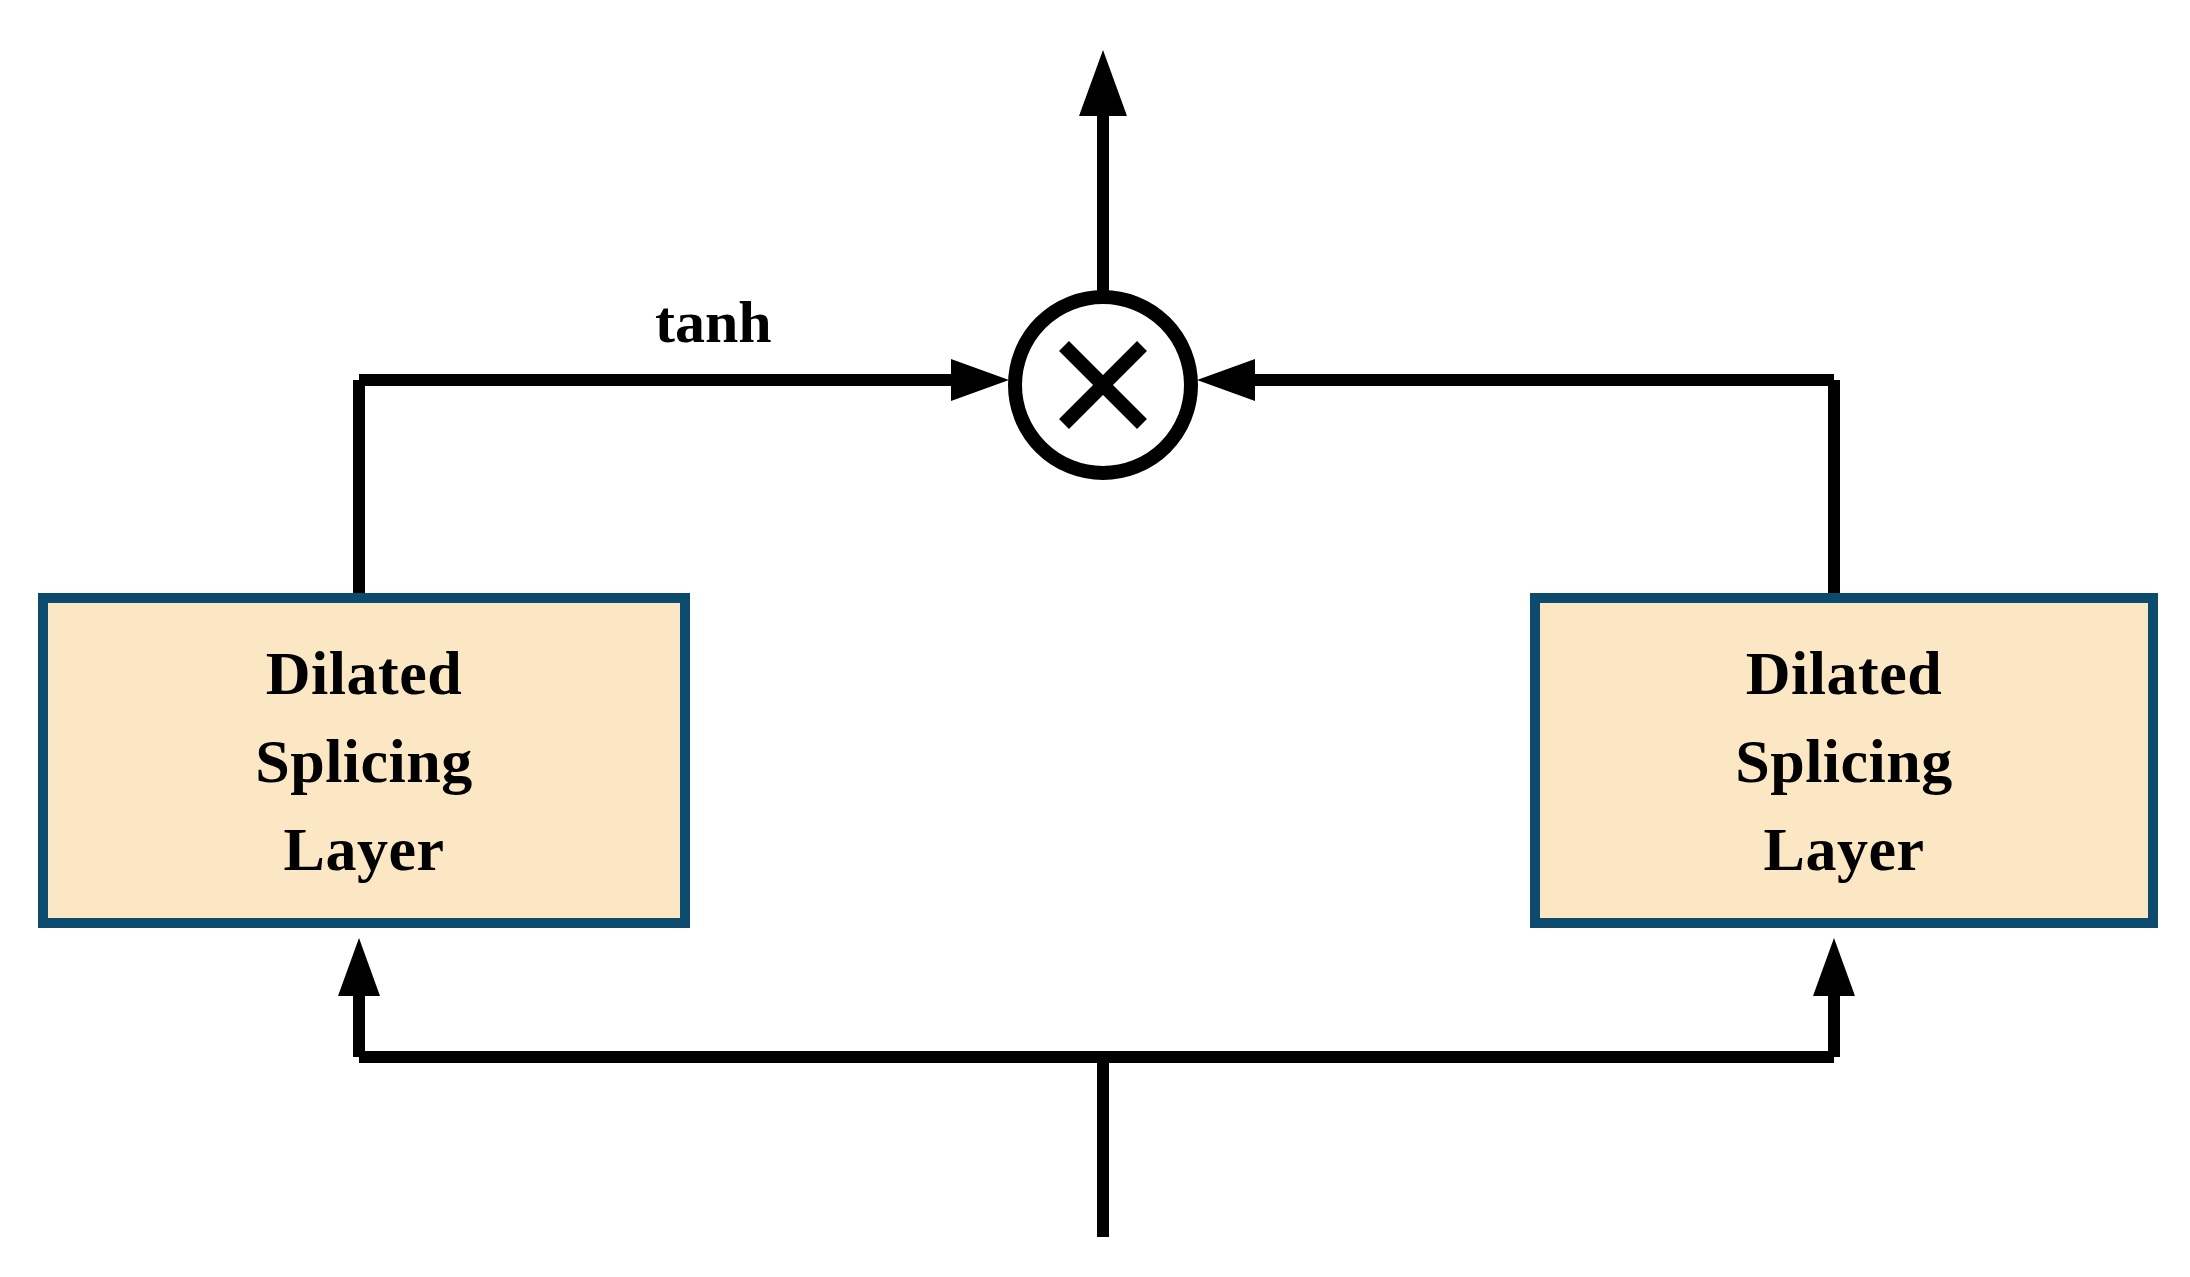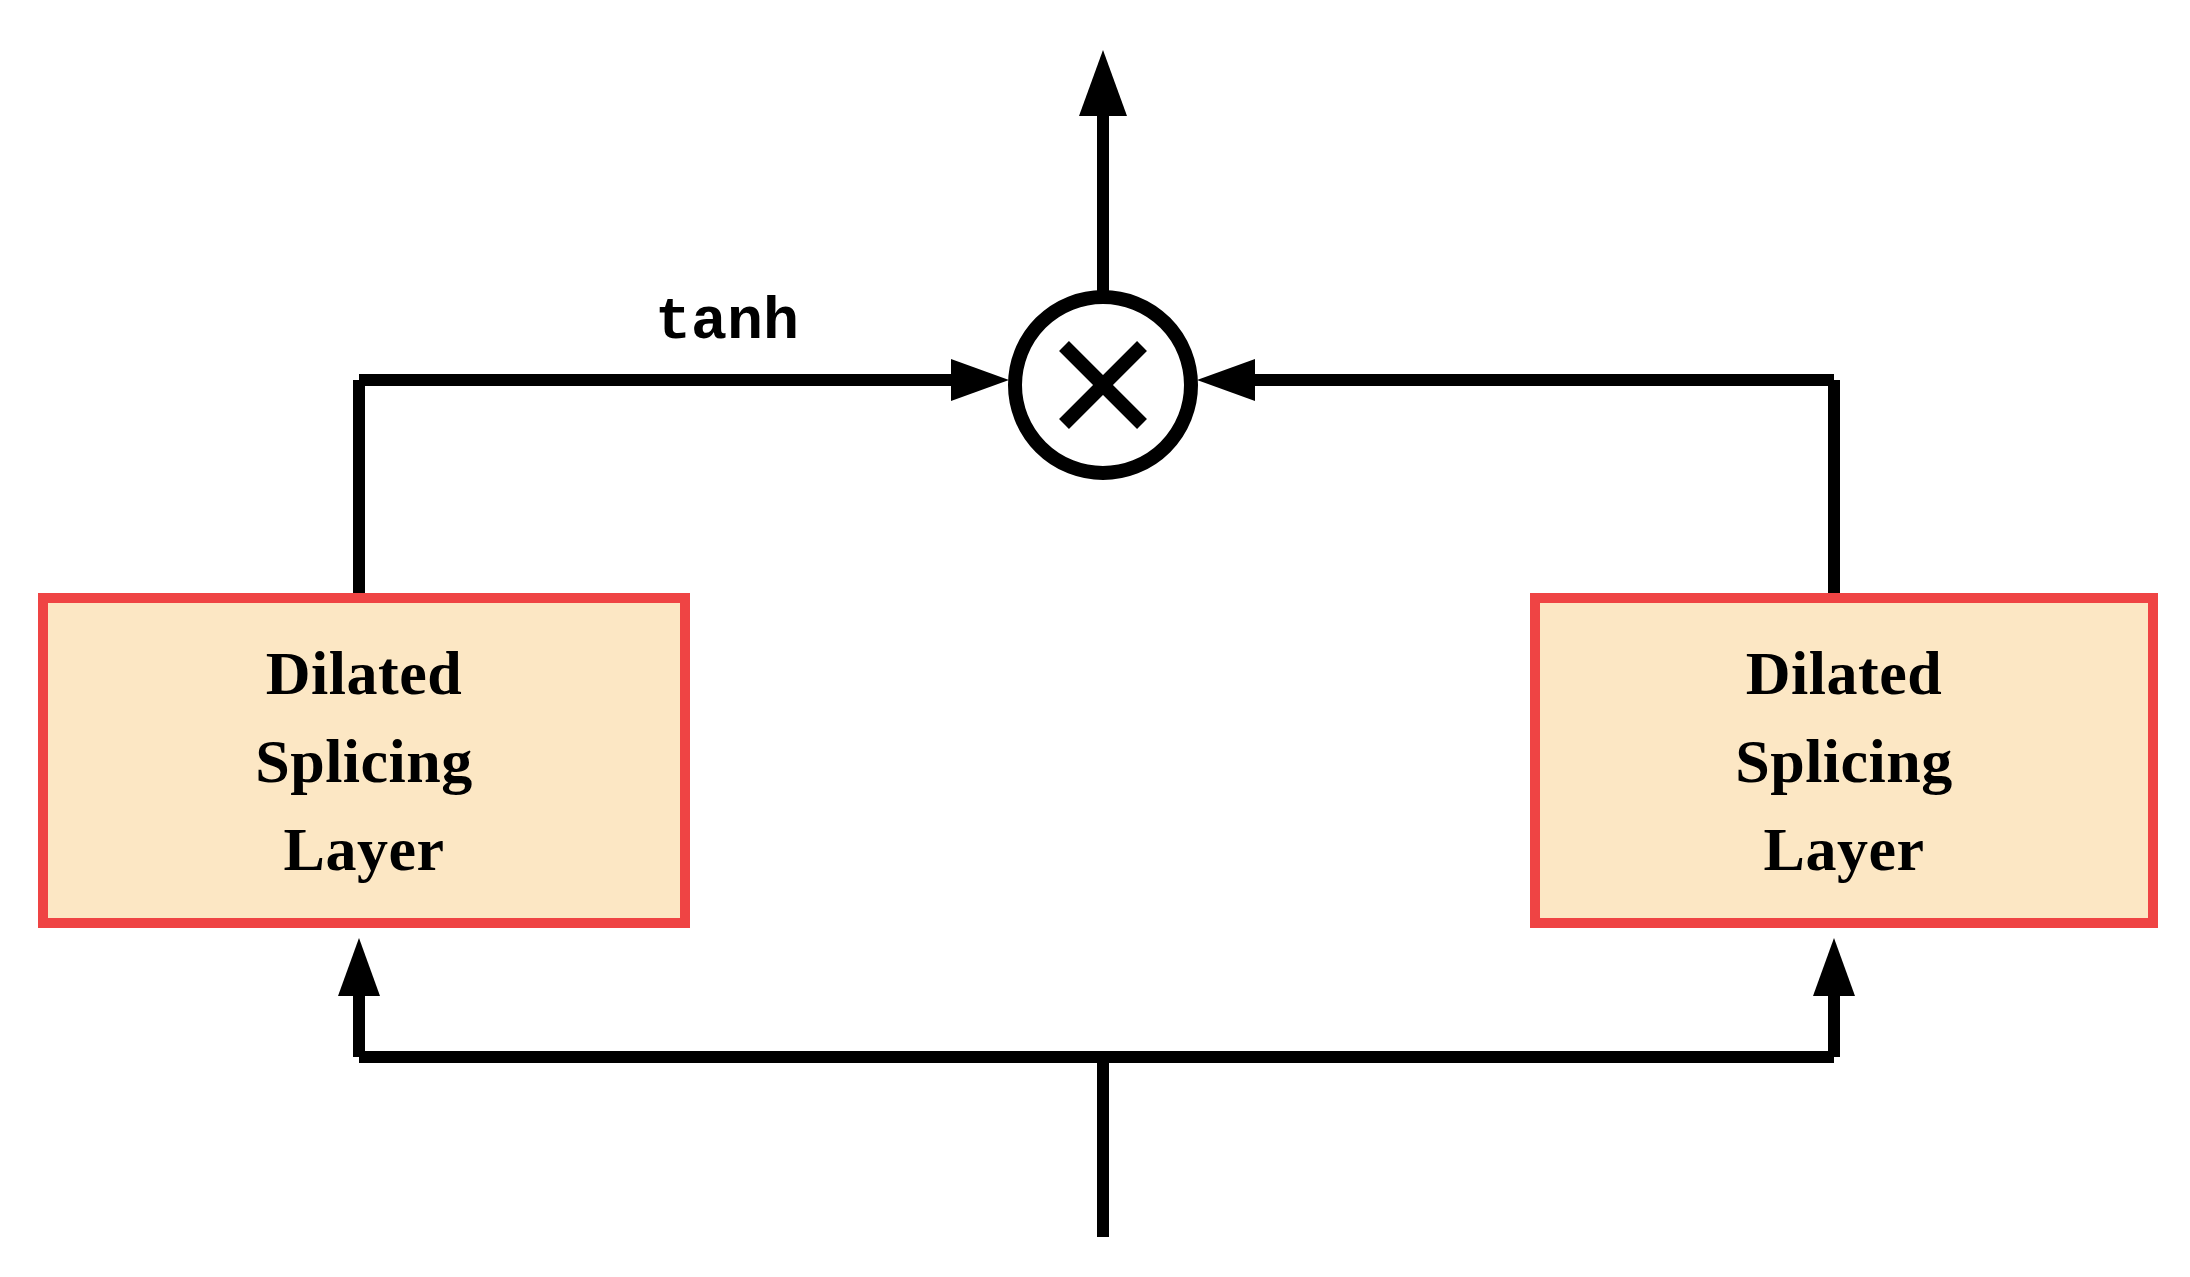--- a/index.html
+++ b/index.html
@@ -20,21 +20,21 @@
   #wires {
     position: absolute;
     left: 0;
     top: 0;
     width: 2190px;
     height: 1277px;
   }
   .block {
     position: absolute;
     box-sizing: border-box;
-    border: 10px solid #ef4444;
+    border: 10px solid #0c4a6e;
     display: flex;
     flex-direction: column;
     align-items: center;
     justify-content: center;
   }
   .block-line {
     font-weight: bold;
     font-size: 62px;
     line-height: 88px;
     color: #000000;
@@ -104,16 +104,16 @@
     <div class="block-line">Splicing</div>
     <div class="block-line">Layer</div>
   </div>
 
   <div class="block" style="left:1530px; top:593px; width:628px; height:335px; background:#FCE7C4;">
     <div class="block-line">Dilated</div>
     <div class="block-line">Splicing</div>
     <div class="block-line">Layer</div>
   </div>
 
-  <div class="gate-label" style="left:655px; top:292px;font-family:Liberation Mono, monospace;">tanh</div>
+  <div class="gate-label" style="left:655px; top:292px;">tanh</div>
 
 
 </div>
 
 </body></html>

